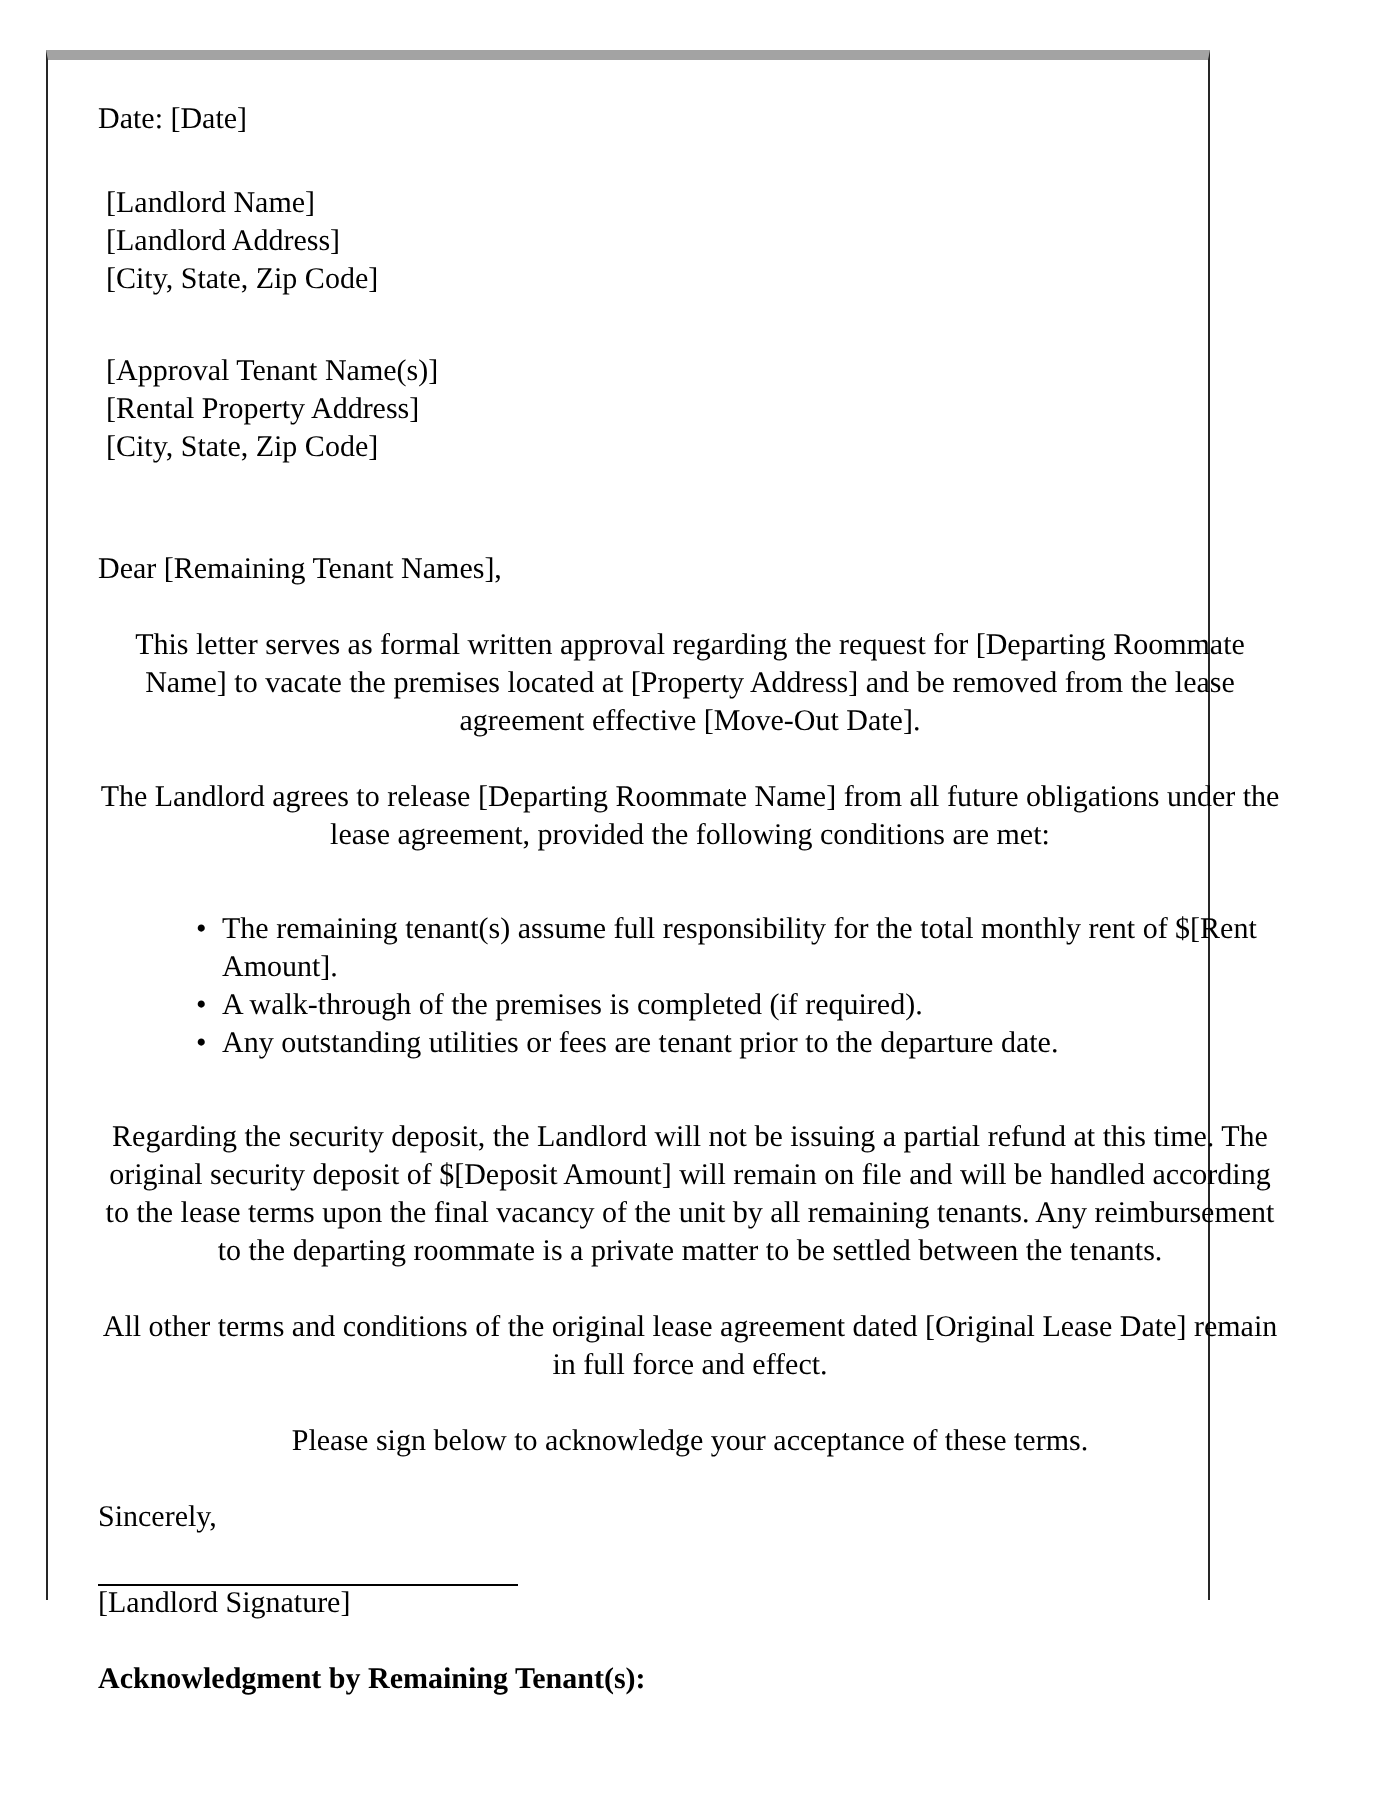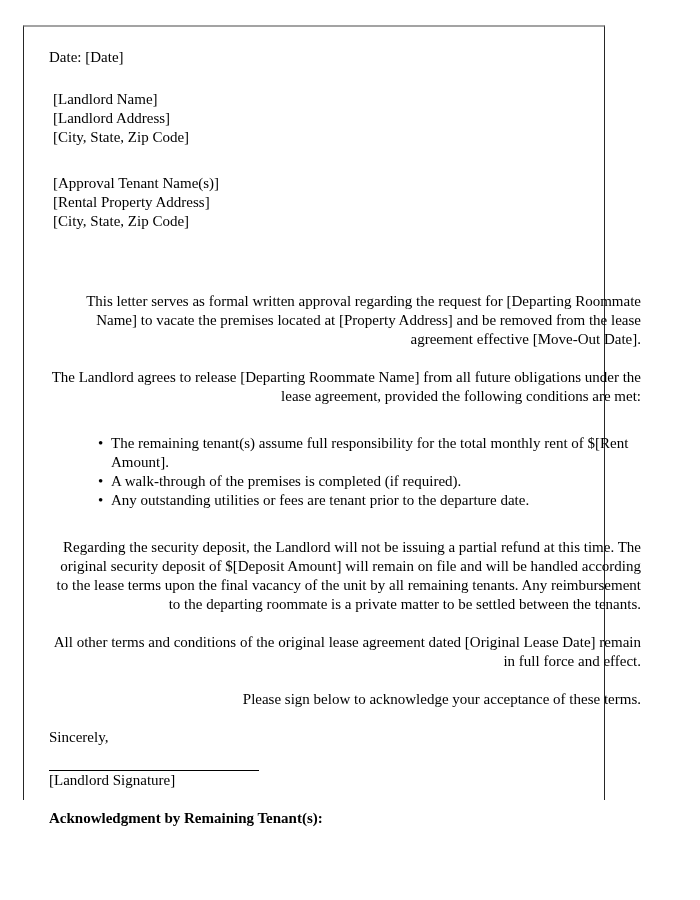--- a/index.html
+++ b/index.html
@@ -15,21 +15,21 @@
     overflow: hidden;
   }
   .page {
     position: absolute;
     left: 23px;
     top: 25px;
     width: 582px;
     height: 775px;
     border-left: 1px solid #262626;
     border-right: 1px solid #262626;
-    border-top: 2px solid #a3a3a3;
+    border-top: 5px solid #a3a3a3;
     border-bottom: none;
     box-sizing: border-box;
   }
   .doc-body {
     position: absolute;
     left: 25px;
     top: 21px;
     width: 592px;
     font-size: 15px;
     line-height: 19px;
@@ -39,21 +39,21 @@
     white-space: nowrap;
   }
   .block {
     margin: 4px;
   }
   .gap {
     height: 19px;
   }
   .para {
     margin: 0;
-    text-align: right;
+    text-align: center;
   }
   ul.conditions {
     margin: 9px;
     padding: 0 0 0 40px;
     list-style: none;
   }
   ul.conditions li {
     position: relative;
     margin: 0;
     padding-left: 13px;
@@ -102,20 +102,21 @@
       <div class="line">[Approval Tenant Name(s)]</div>
       <div class="line">[Rental Property Address]</div>
       <div class="line">[City, State, Zip Code]</div>
     </div>
 
     <div class="gap"></div>
 
 
     <div class="gap"></div>
 
+    <div class="line">Dear [Remaining Tenant Names],</div>
 
     <div class="gap"></div>
 
     <p class="para">This letter serves as formal written approval regarding the request for [Departing Roommate Name] to vacate the premises located at [Property Address] and be removed from the lease agreement effective [Move-Out Date].</p>
 
     <div class="gap"></div>
 
     <p class="para">The Landlord agrees to release [Departing Roommate Name] from all future obligations under the lease agreement, provided the following conditions are met:</p>
 
     <div class="gap"></div>

